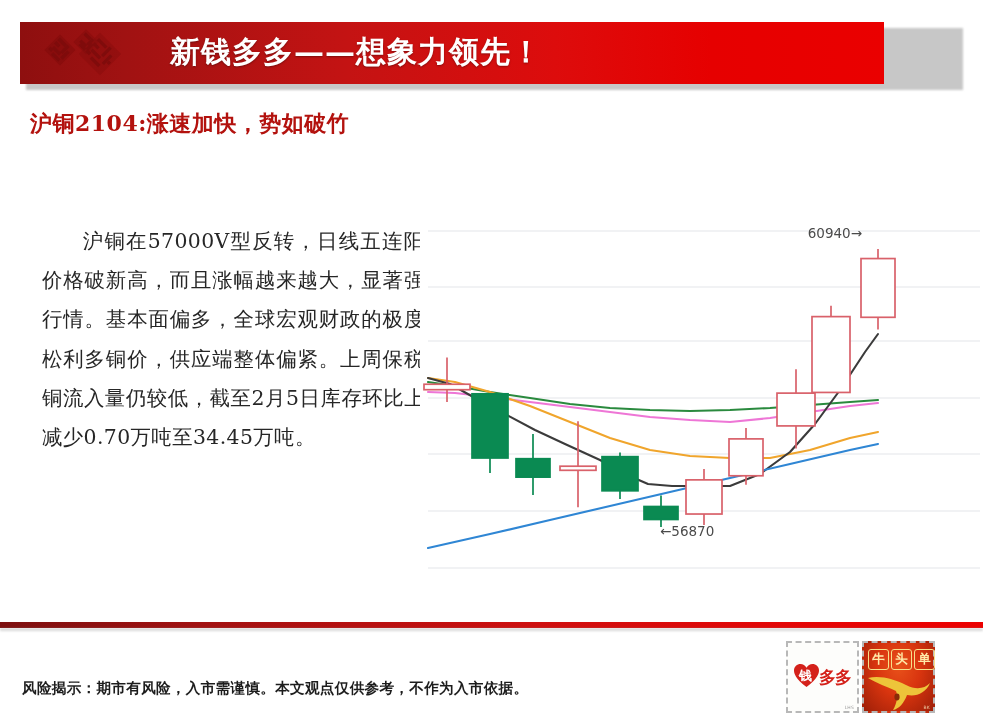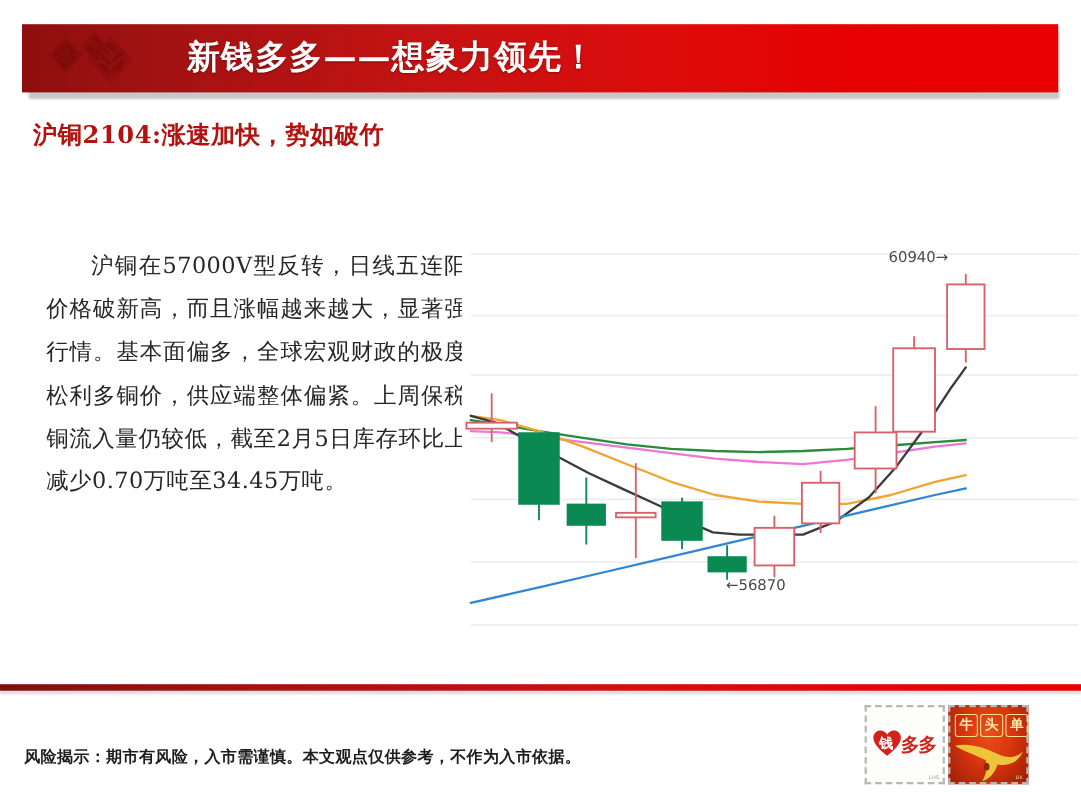--- a/index.html
+++ b/index.html
@@ -11,21 +11,21 @@
     position:relative;
   }
   .slide{position:absolute;left:0;top:0;width:983px;height:720px;background:#fff;}
 
   
   .banner-shadow{
     position:absolute;left:26px;top:28px;width:937px;height:62px;
     background:#9a9a9a;opacity:.55;filter:blur(1px);
   }
   .banner{
-    position:absolute;left:20px;top:22px;width:942px;height:62px;
+    position:absolute;left:20px;top:22px;width:864px;height:62px;
     background:linear-gradient(90deg,#8e0f0f 0%,#a01212 12%,#c41313 38%,#dd0c0c 62%,#e60000 80%,#ea0000 100%);
     overflow:hidden;
   }
   .banner-logo{
     position:absolute;left:14px;top:2px;width:112px;height:58px;
     opacity:.85;
   }
   .banner-title{
     position:absolute;left:150px;top:50%;transform:translateY(-52%);
     color:#ffffff;font-size:30px;font-weight:bold;letter-spacing:1px;

